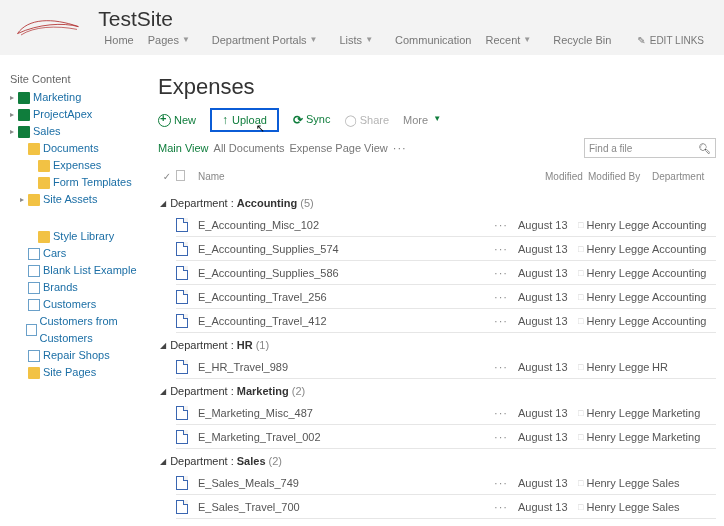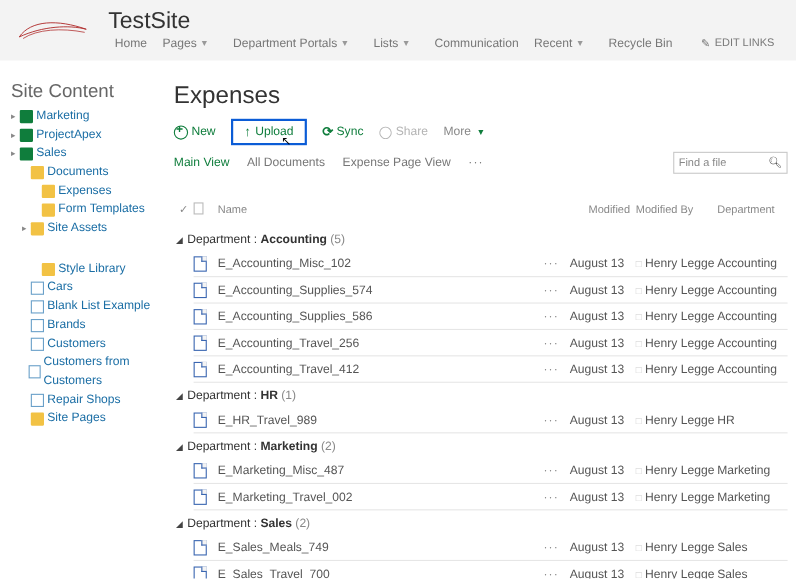--- a/index.html
+++ b/index.html
@@ -9,51 +9,51 @@
 .logo-box svg{width:72px;height:28px}
 .title-block{margin-left:6px;display:flex;flex-direction:column;justify-content:center}
 .site-title{font-size:21px;font-weight:300;color:#333;line-height:22px}
 .global-nav{display:flex;align-items:flex-end;font-size:11px;gap:2px;margin-top:2px}
 .global-nav .nav-item{color:#777;padding:2px 6px;white-space:nowrap;display:flex;align-items:center}
 .global-nav .caret{margin-left:3px;font-size:8px;color:#999}
 .spacer{flex:1}
 .edit-links{display:flex;align-items:center;color:#888;font-size:10px;gap:4px}
 .body-area{display:flex;padding-top:18px}
 .sidebar{width:148px;padding-left:10px;font-size:11px}
-.sidebar-title{font-size:17px;color:#666;margin-bottom:4px}
+.sidebar-title{font-size:11px;color:#666;margin-bottom:4px}
 .tree li{list-style:none;display:flex;align-items:center;line-height:17px}
 .tree .caret-l{color:#888;font-size:8px;width:8px;display:inline-block}
 .tree .icon{width:12px;height:12px;margin-right:3px;display:inline-block}
 .tree .icon.sub{background:#0f7d3c;border-radius:1px}
 .tree .icon.fold{background:#f2c244;border-radius:1px}
 .tree .icon.list{border:1px solid #6aa0c9;background:#fff}
 .tree a{color:#1b6ea5;text-decoration:none}
 .main{padding-left:158px;position:absolute;top:74px;left:0;right:8px}
 .page-title{font-size:22px;font-weight:300;color:#333;margin-bottom:8px}
 .action-bar{display:flex;align-items:center;gap:14px;font-size:11px;color:#0f7d3c;margin-bottom:6px}
-.action{display:flex;align-items:center;gap:3px;cursor:pointer}
+.action{display:flex;gap:3px;cursor:pointer}
 .action .ic{width:13px;height:13px;display:inline-block}
 .plus-circle{border:1.5px solid #0f7d3c;border-radius:50%;position:relative}
 .plus-circle::after{content:"+";position:absolute;left:1px;top:-3px;font-size:11px;color:#0f7d3c;font-weight:600}
 .upload-box{border:2px solid #0b5cd6;padding:3px 10px;display:flex;align-items:center;gap:4px;position:relative}
 .upload-box .arrow{color:#0f7d3c;font-size:12px;font-weight:bold}
 .cursor{position:absolute;bottom:-5px;right:12px;font-size:11px;color:#000}
 .sync-ic{color:#0f7d3c;font-size:12px;font-weight:bold}
 .dim{color:#b4b4b4}
 .more-caret{color:#0f7d3c;font-size:8px;margin-left:2px}
-.views-row{display:flex;align-items:center;gap:16px;font-size:11px;color:#777;margin-bottom:24px}
+.views-row{display:flex;align-items:center;gap:5px;font-size:11px;color:#777;margin-bottom:10px}
 .views-row .active-view{color:#0f7d3c;font-weight:500}
-.search-box{border:1px solid #c8c8c8;height:20px;width:104px;display:flex;align-items:center;padding:0 4px;font-size:10px;color:#888;justify-content:space-between;margin-left:auto}
+.search-box{border:1px solid #c8c8c8;height:20px;width:132px;display:flex;align-items:center;padding:0 4px;font-size:10px;color:#888;justify-content:space-between;margin-left:auto}
 .col-headers{display:flex;align-items:center;font-size:10px;color:#888;padding:2px 0;margin-bottom:6px}
 .col-check{width:18px;text-align:center}
 .col-type{width:18px}
 .col-name{flex:1;padding-left:4px}
 .col-ell{width:24px}
 .col-mod{width:43px}
-.col-modby{width:74px}
+.col-modby{width:64px}
 .col-dept{width:64px}
 .group-header{display:flex;align-items:center;font-size:11px;color:#333;padding:6px 0 4px 2px;font-weight:500}
 .group-header .tri{font-size:8px;margin-right:4px;color:#444}
 .row{display:flex;align-items:center;font-size:11px;color:#555;padding:4px 0;border-top:1px solid transparent}
 .row .cb{width:18px;text-align:center;color:#d0d0d0;font-size:9px}
 .row .ftype{width:18px;display:flex;align-items:center}
 .doc-ic{width:12px;height:14px;background:#fff;border:1px solid #3a66b1;position:relative}
 .doc-ic::after{content:"";position:absolute;right:-1px;top:-1px;width:4px;height:4px;background:#f3f3f3;border-left:1px solid #3a66b1;border-bottom:1px solid #3a66b1}
 .row .fname{flex:1;padding-left:4px;color:#555}
 .row .ell{width:24px;color:#888;letter-spacing:1px;cursor:pointer}

